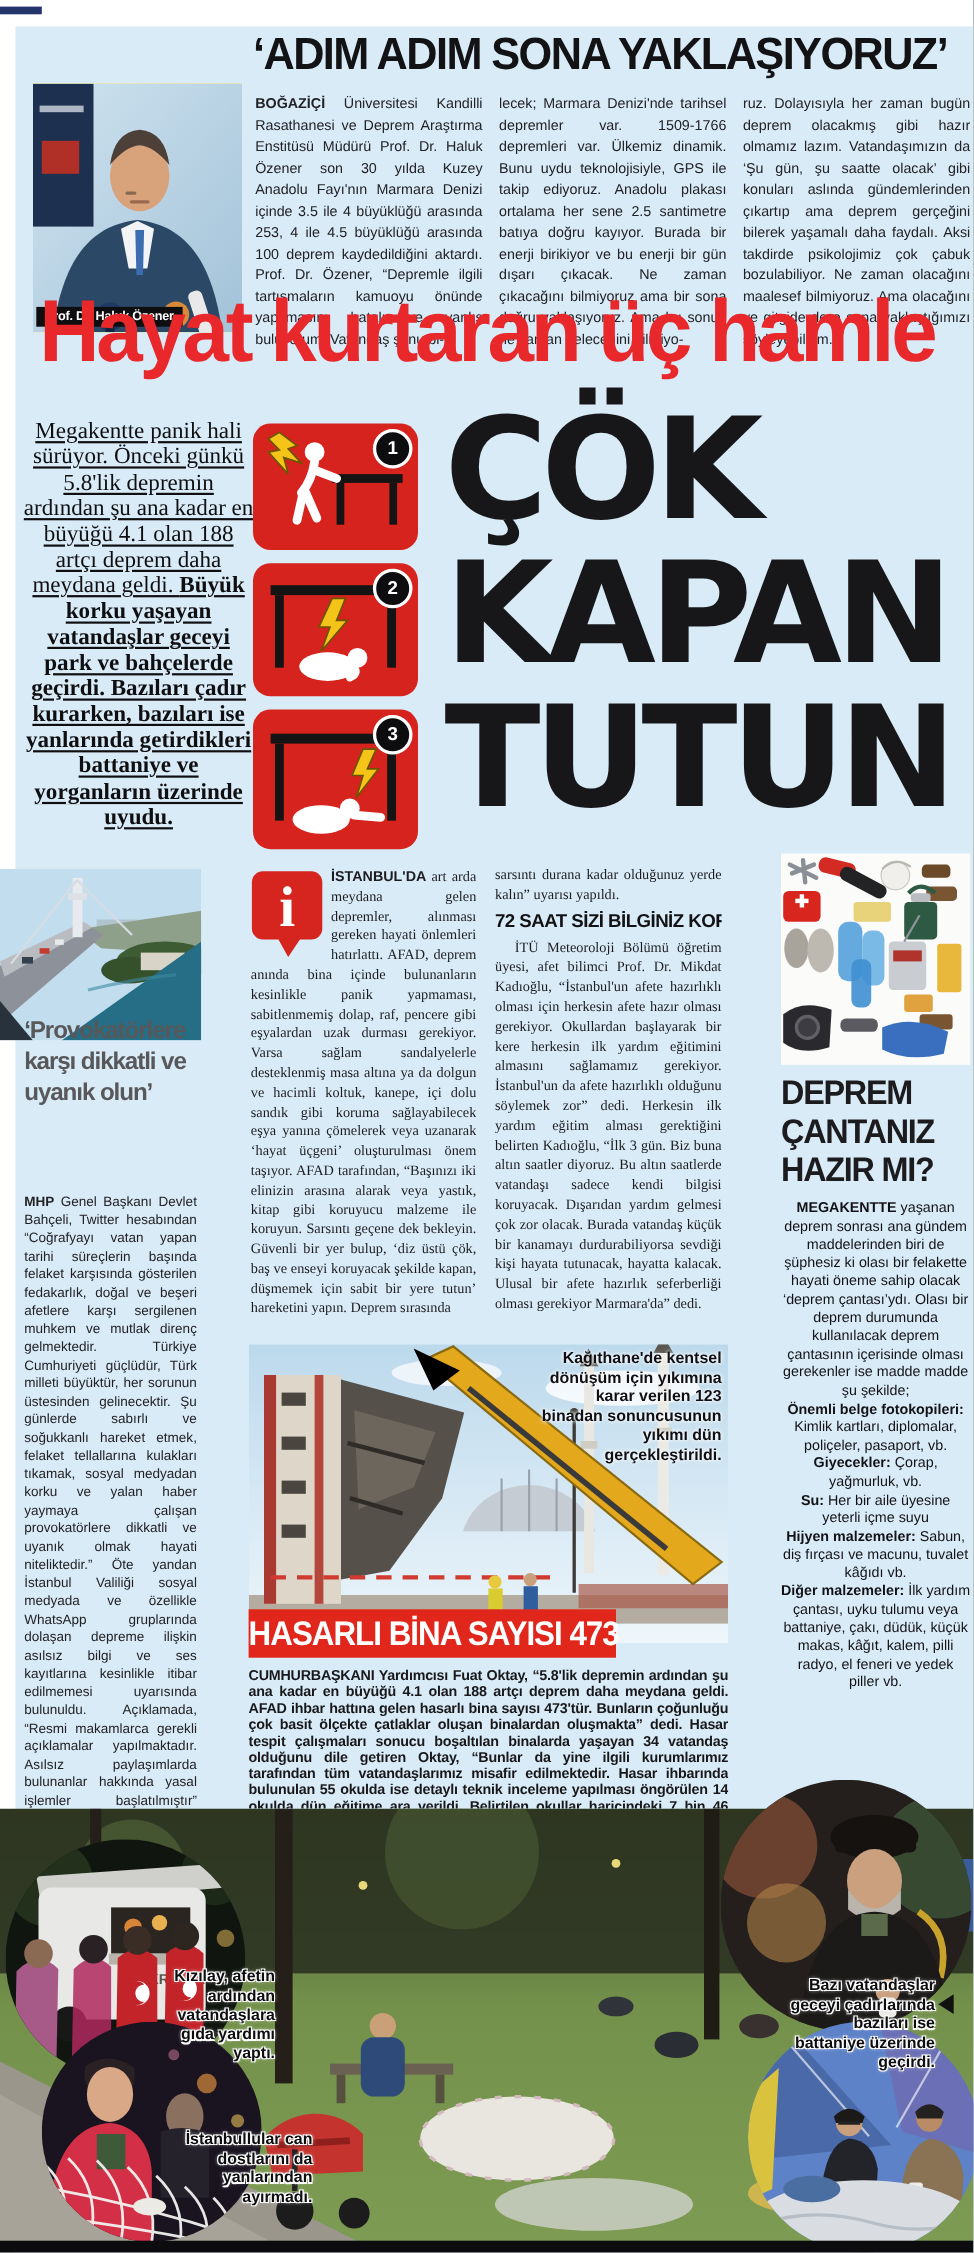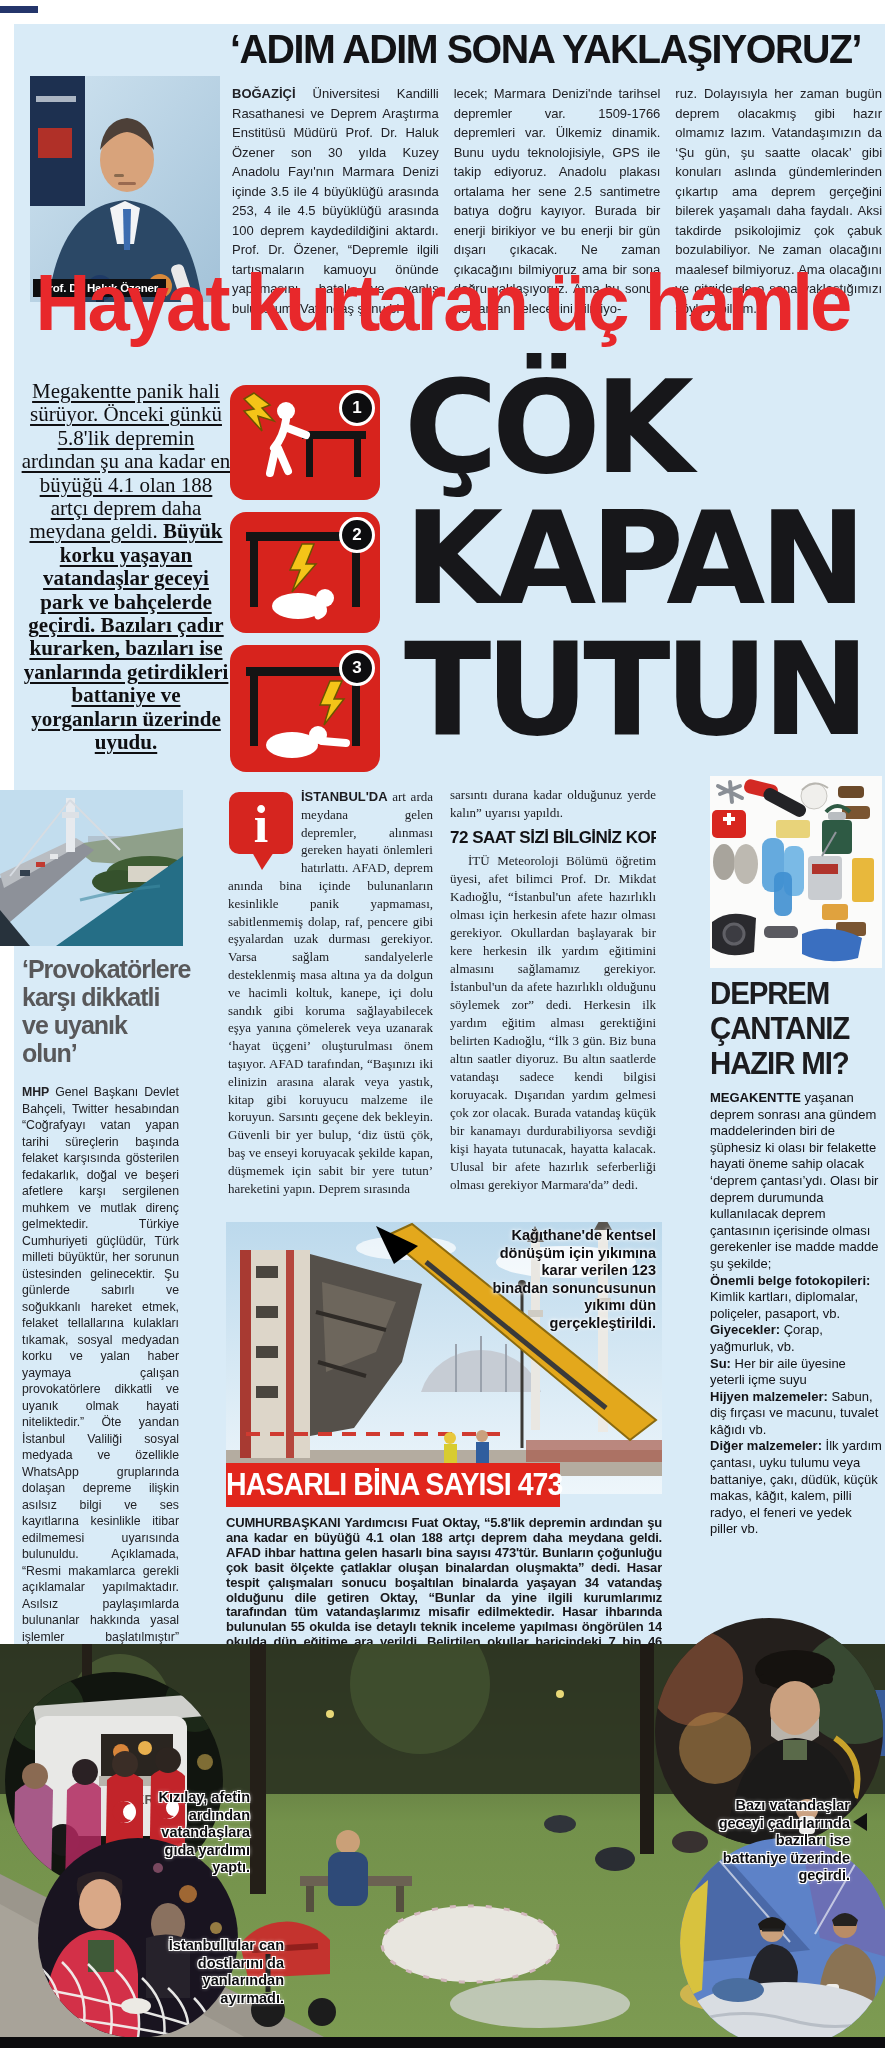--- a/index.html
+++ b/index.html
@@ -47,27 +47,27 @@
   .subhead{font-family:"Liberation Sans",sans-serif;font-size:17px;font-weight:700;letter-spacing:-.5px;
            color:#121215;margin:7px 0 5px;white-space:nowrap;}
   .indent{text-indent:18px;}
 
   
   .kit-photo{left:710px;top:776px;width:172px;height:192px;background:#fbfbfb;overflow:hidden;}
   .bag-head{left:710px;top:976px;width:176px;font-size:31px;font-weight:700;line-height:35px;
             letter-spacing:-1.2px;color:#1c1c1f;transform:scaleX(.95);transform-origin:left top;
             font-family:"Liberation Sans",sans-serif;}
   .bag-body{left:710px;top:1090px;width:172px;height:540px;overflow:hidden;font-size:13px;
-            line-height:16.6px;color:#121216;}
+            line-height:16.6px;color:#121216;text-align:center;}
   .bag-body .itm{margin:0;}
   .bag-body .lbl{font-weight:700;}
 
   
   .bridge-photo{left:0;top:790px;width:183px;height:156px;overflow:hidden;}
-  .bahceli-head{left:22px;top:955px;width:162px;font-size:25px;font-weight:700;line-height:28px;
+  .bahceli-head{left:22px;top:923px;width:162px;font-size:22px;font-weight:700;line-height:28px;
                 color:#58585a;letter-spacing:-1px;}
   .bahceli-body{left:22px;top:1052px;width:157px;height:604px;overflow:hidden;font-size:12.3px;
                 line-height:16.5px;text-align:justify;color:#222226;margin-top:32px;}
 
   
   .demo-photo{left:226px;top:1222px;width:436px;height:272px;overflow:hidden;}
   .demo-caption{position:absolute;right:6px;top:5px;width:168px;text-align:right;font-weight:700;
                 font-size:14.5px;line-height:17.5px;color:#101014;
                 text-shadow:0 0 3px #fff,0 0 5px #fff;}
   .banner{left:226px;top:1463px;width:334px;height:44px;background:#e1261c;color:#fff;display:flex;

